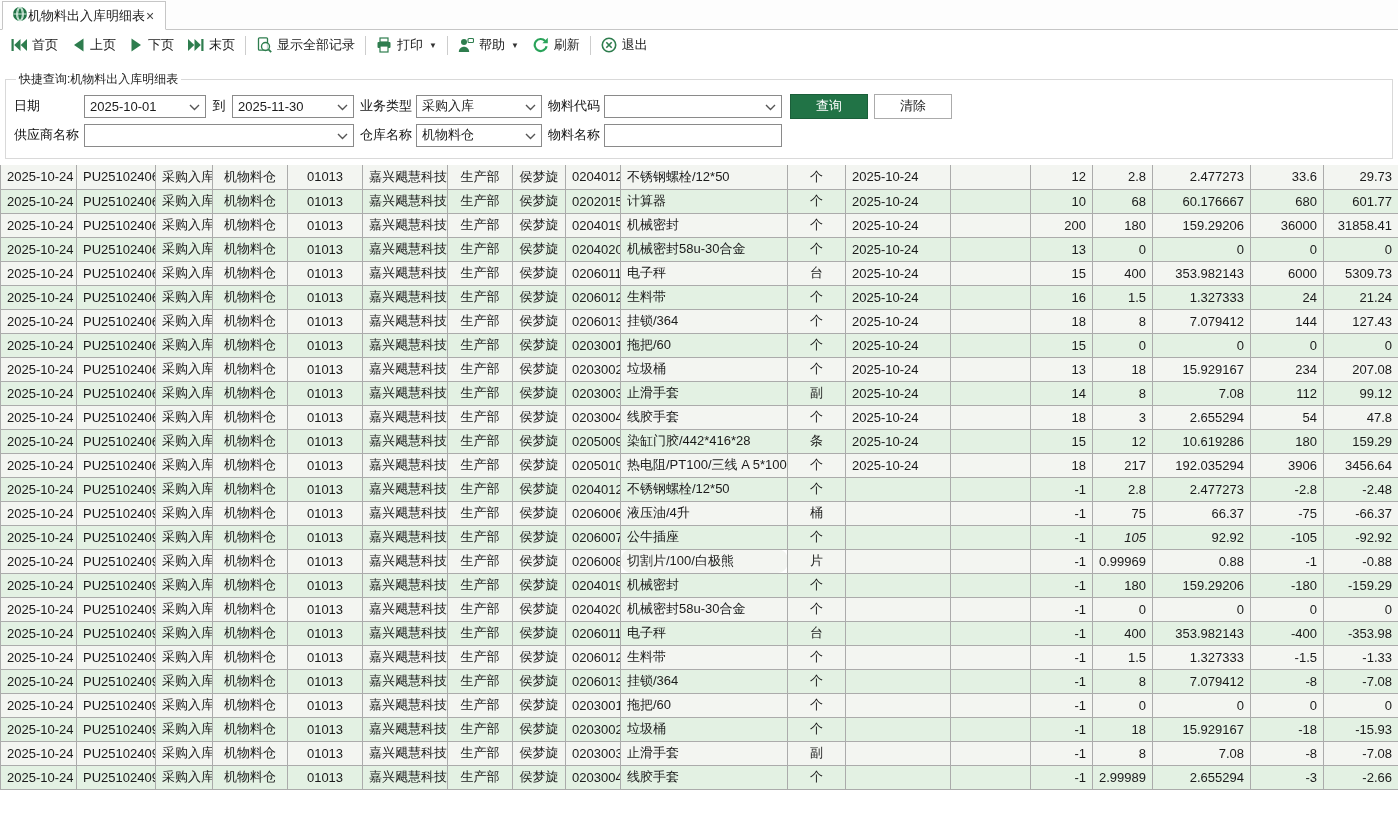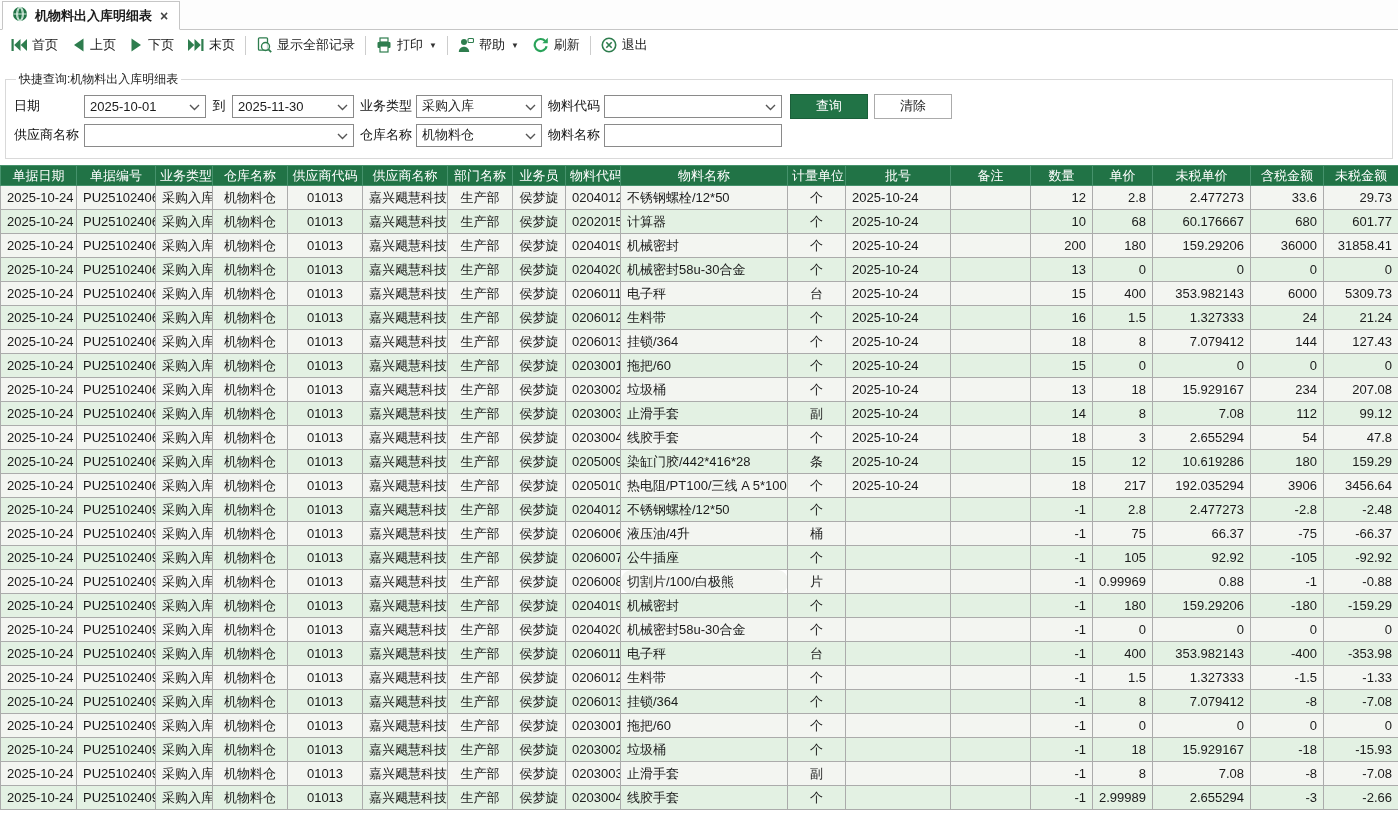--- a/index.html
+++ b/index.html
@@ -8,21 +8,21 @@
     width:1398px; height:826px; overflow:hidden;
     background:#ffffff; color:#1a1a1a;
     font-family:"Liberation Sans","DejaVu Sans",sans-serif;
     font-size:13px;
   }
   
   .tabstrip { height:30px; background:#fdfdfd; border-bottom:1px solid #c6c6c6;
               display:flex; align-items:flex-end; padding-left:2px; }
   .tab { height:29px; margin-bottom:-1px; background:#ffffff;
          border:1px solid #c6c6c6; border-bottom:1px solid #ffffff;
-         display:flex; align-items:center; gap:7px; padding:0 10px 0 9px;font-weight:bold; }
+         display:flex; align-items:center; gap:0; padding:0 10px 0 9px; }
   .tab-title { font-size:13px; }
   .tab-close { color:#444; font-size:14px; line-height:1; padding:0 1px; cursor:default; }
   
   .toolbar { height:30px; display:flex; align-items:center; padding:0 4px; }
   .tbtn { display:flex; align-items:center; gap:5px; padding:3px 7px; white-space:nowrap; }
   .tbtn svg { display:block; }
   .tsep { width:1px; height:19px; background:#cdcdcd; margin:0 3px; }
   .drop-arrow { font-size:8px; color:#333; margin-left:1px; }
   
   fieldset.filter { margin:11px 5px 6px 5px; border:1px solid #d9d9d9; padding:2px 8px 10px 8px; }
@@ -236,40 +236,20 @@
       <col style="width:58px">
       <col style="width:105px">
     <col style="width:80px">
       <col style="width:62px">
       <col style="width:60px">
       <col style="width:98px">
     <col style="width:73px">
       <col style="width:75px">
   </colgroup>
   <thead>
-    <tr id="header-row">
-        <th class="col-th">单据日期</th>
-        <th class="col-th">单据编号</th>
-        <th class="col-th">业务类型</th>
-        <th class="col-th">仓库名称</th>
-        <th class="col-th">供应商代码</th>
-        <th class="col-th">供应商名称</th>
-        <th class="col-th">部门名称</th>
-        <th class="col-th">业务员</th>
-        <th class="col-th">物料代码</th>
-        <th class="col-th">物料名称</th>
-        <th class="col-th">计量单位</th>
-        <th class="col-th">批号</th>
-        <th class="col-th">备注</th>
-        <th class="col-th">数量</th>
-        <th class="col-th">单价</th>
-        <th class="col-th">未税单价</th>
-        <th class="col-th">含税金额</th>
-        <th class="col-th">未税金额</th>
-      </tr>
   </thead>
   <tbody id="table-body">
       <tr class="odd">
         <td style="text-align: center;">2025-10-24</td>
         <td style="text-align: left;">PU25102406</td>
         <td style="text-align: center;">采购入库</td>
         <td style="text-align: center;">机物料仓</td>
         <td style="text-align: center;">01013</td>
         <td style="text-align: center;">嘉兴飓慧科技</td>
         <td style="text-align: center;">生产部</td>
@@ -573,21 +553,21 @@
         <td style="text-align: center;">01013</td>
         <td style="text-align: center;">嘉兴飓慧科技</td>
         <td style="text-align: center;">生产部</td>
         <td style="text-align: center;">侯梦旋</td>
         <td style="text-align: center;">0206007</td>
         <td style="text-align: left;">公牛插座</td>
         <td style="text-align: center;">个</td>
         <td style="text-align: left;"></td>
         <td style="text-align: left;"></td>
         <td style="text-align: right;">-1</td>
-        <td style="text-align: right;">105</td>
+        <td style="text-align: right; font-style: italic;">105</td>
         <td style="text-align: right;">92.92</td>
         <td style="text-align: right;">-105</td>
         <td style="text-align: right;">-92.92</td>
       </tr>
       <tr class="odd">
         <td style="text-align: center;">2025-10-24</td>
         <td style="text-align: left;">PU25102409</td>
         <td style="text-align: center;">采购入库</td>
         <td style="text-align: center;">机物料仓</td>
         <td style="text-align: center;">01013</td>

